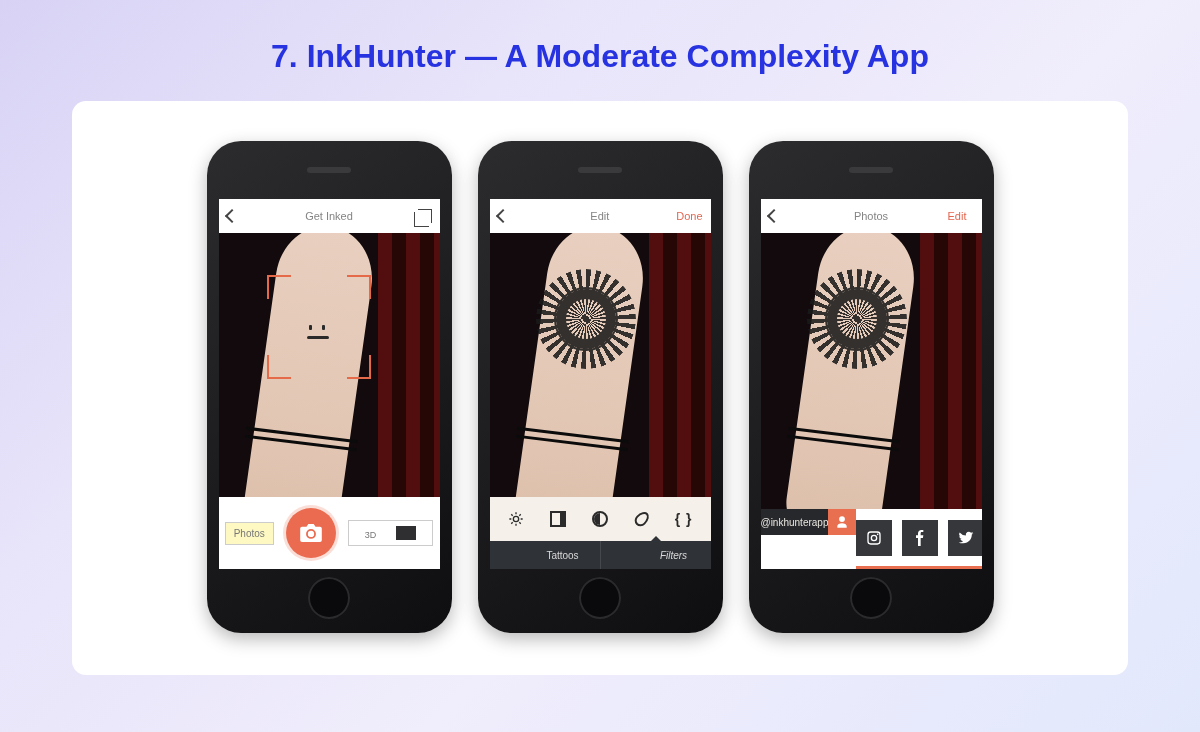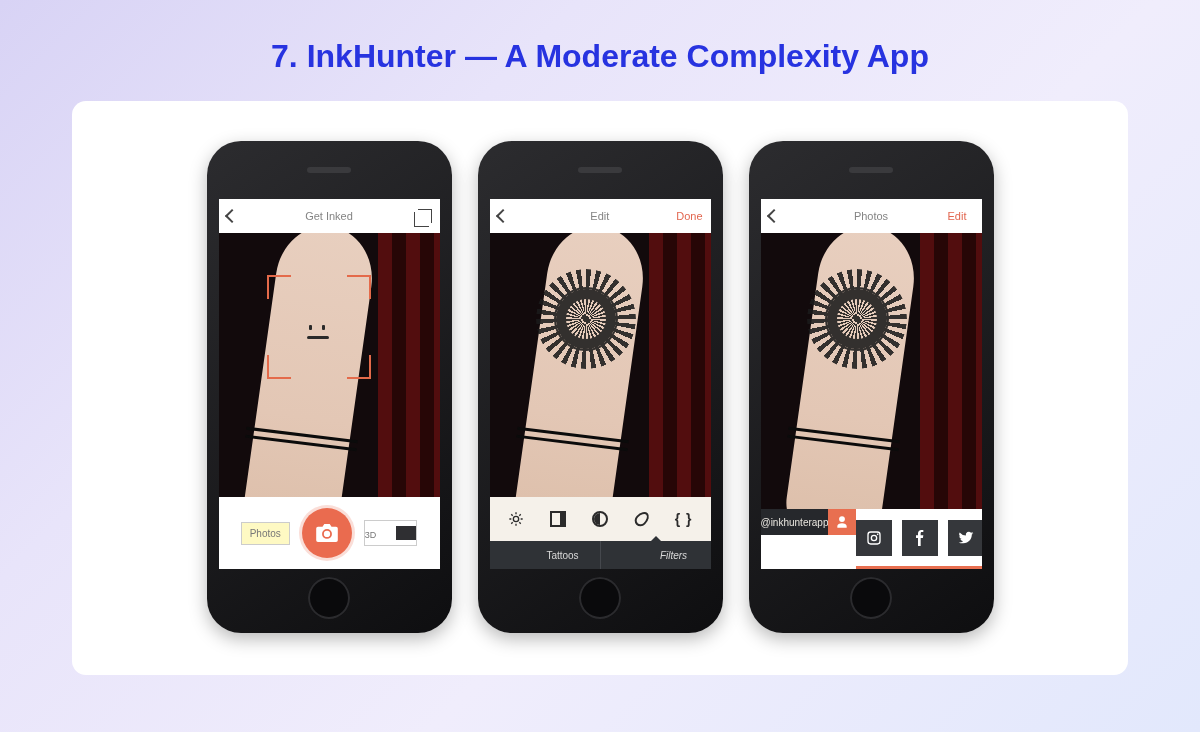--- a/index.html
+++ b/index.html
@@ -138,21 +138,21 @@
   }
   .photos-btn{
     font-size:10px;color:#777;border:1px solid #ccc;padding:5px 8px;background:#fef9c3;
   }
   .shutter{
     width:50px;height:50px;border-radius:50%;background:#ea6b4f;display:flex;align-items:center;justify-content:center;
     box-shadow:0 0 0 3px rgba(234,107,79,.22);
   }
   .shutter svg{width:22px;height:18px;fill:#fff;}
   .threed{
-    font-size:9px;color:#777;border:1px solid #ccc;padding:5px 0;background:#fff;
+    font-size:9px;color:#777;border:1px solid #ccc;padding:5px 16px;background:#fff;
     display:flex;align-items:flex-end;gap:20px;
   }
   .threed .sw{width:20px;height:14px;background:#2f2f32;}
 
   .footer-2{
     display:flex;flex-direction:column;
   }
   .tool-row{
     background:#f5f1ea;height:44px;display:flex;align-items:center;justify-content:space-around;padding:0 6px;
   }

